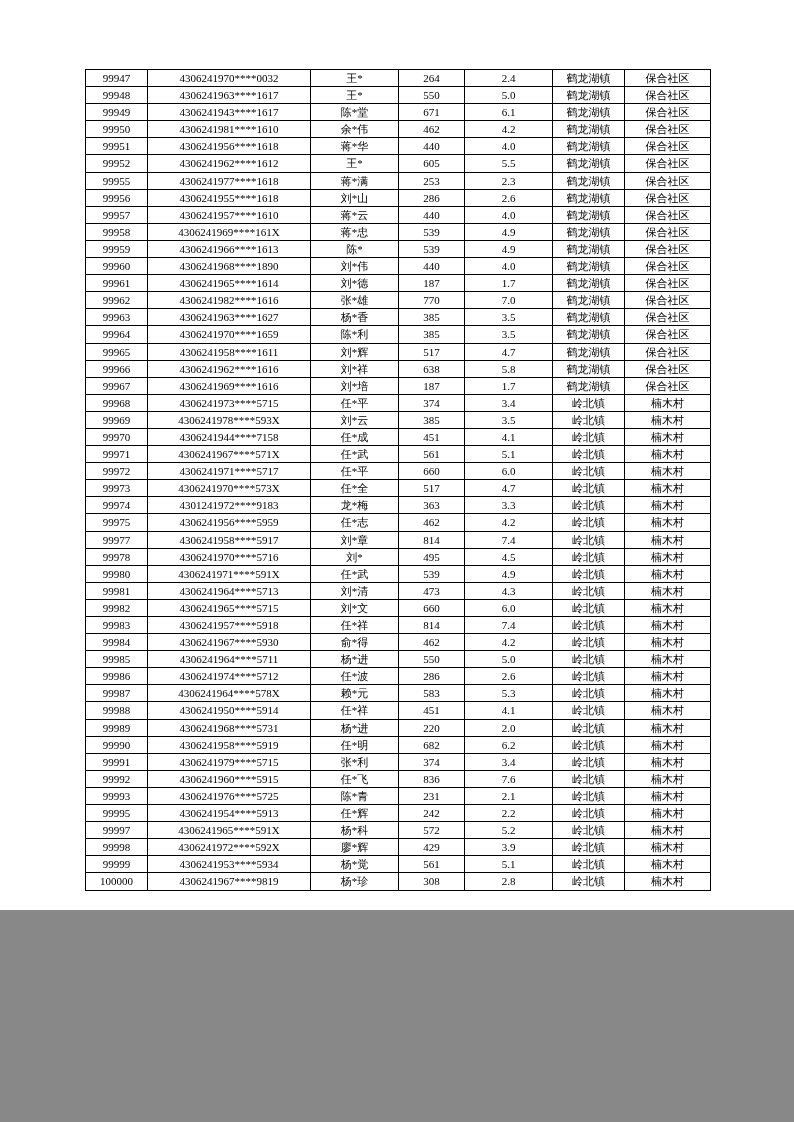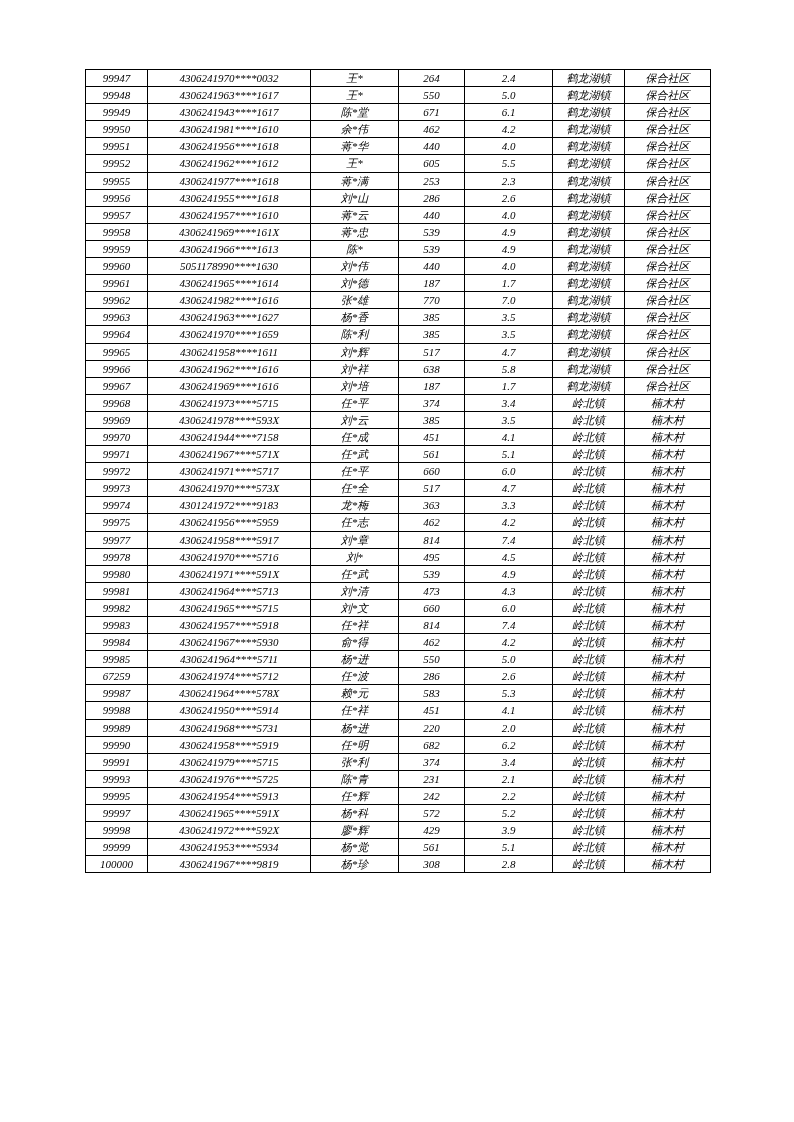--- a/index.html
+++ b/index.html
@@ -3,27 +3,26 @@
 <meta charset="utf-8">
 <style>
   html, body {
     margin: 0;
     padding: 0;
     background: #888;
   }
   .page {
     position: relative;
     width: 794px;
-    height: 1122px;
+    height: 910px;
     margin: 0 auto;
     background: #ffffff;
     font-family: "Liberation Serif", "DejaVu Serif", serif;
     color: #000000;
     overflow: hidden;
-    font-style: italic;
   }
   table.data-table {
     position: absolute;
     left: 85px;
     top: 69px;
     width: 625px;
     border-collapse: collapse;
     table-layout: fixed;
   }
   table.data-table td {
@@ -154,21 +153,21 @@
           <td>99959</td>
           <td>4306241966****1613</td>
           <td>陈*</td>
           <td>539</td>
           <td>4.9</td>
           <td>鹤龙湖镇</td>
           <td>保合社区</td>
         </tr>
         <tr>
           <td>99960</td>
-          <td>5051178990****1630</td>
+          <td>4306241968****1890</td>
           <td>刘*伟</td>
           <td>440</td>
           <td>4.0</td>
           <td>鹤龙湖镇</td>
           <td>保合社区</td>
         </tr>
         <tr>
           <td>99961</td>
           <td>4306241965****1614</td>
           <td>刘*德</td>
@@ -369,21 +368,21 @@
         <tr>
           <td>99985</td>
           <td>4306241964****5711</td>
           <td>杨*进</td>
           <td>550</td>
           <td>5.0</td>
           <td>岭北镇</td>
           <td>楠木村</td>
         </tr>
         <tr>
-          <td>67259</td>
+          <td>99986</td>
           <td>4306241974****5712</td>
           <td>任*波</td>
           <td>286</td>
           <td>2.6</td>
           <td>岭北镇</td>
           <td>楠木村</td>
         </tr>
         <tr>
           <td>99987</td>
           <td>4306241964****578X</td>
@@ -423,20 +422,29 @@
         <tr>
           <td>99991</td>
           <td>4306241979****5715</td>
           <td>张*利</td>
           <td>374</td>
           <td>3.4</td>
           <td>岭北镇</td>
           <td>楠木村</td>
         </tr>
         <tr>
+          <td>99992</td>
+          <td>4306241960****5915</td>
+          <td>任*飞</td>
+          <td>836</td>
+          <td>7.6</td>
+          <td>岭北镇</td>
+          <td>楠木村</td>
+        </tr>
+        <tr>
           <td>99993</td>
           <td>4306241976****5725</td>
           <td>陈*青</td>
           <td>231</td>
           <td>2.1</td>
           <td>岭北镇</td>
           <td>楠木村</td>
         </tr>
         <tr>
           <td>99995</td>

